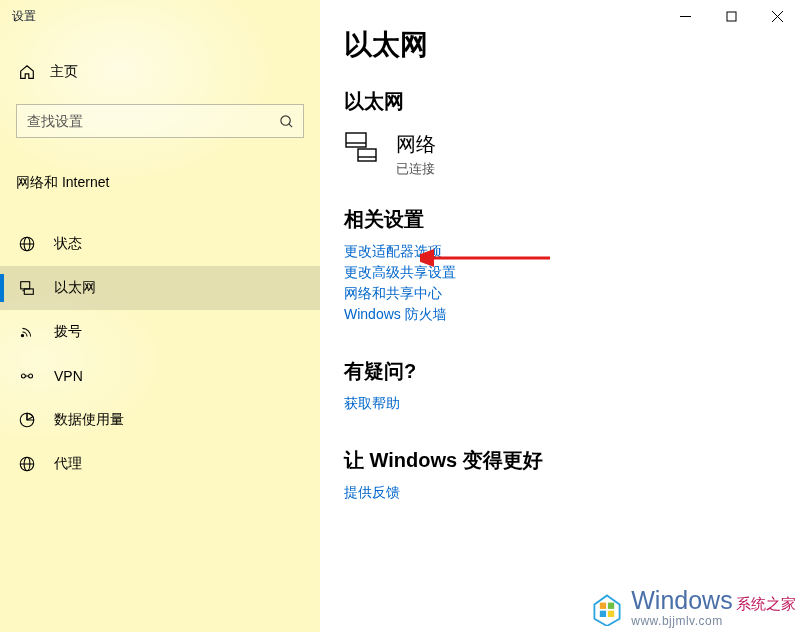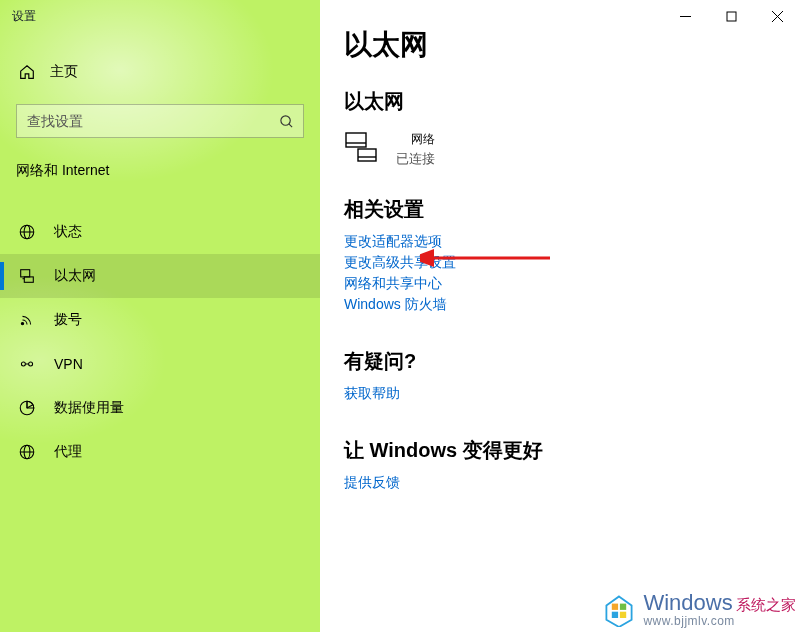--- a/index.html
+++ b/index.html
@@ -4,57 +4,57 @@
 <style>
   * { box-sizing: border-box; margin: 0; padding: 0; font-family: "Microsoft YaHei", "Segoe UI", sans-serif; }
   html, body { width: 800px; height: 632px; overflow: hidden; background: #ffffff; }
   .window { position: relative; width: 800px; height: 632px; display: flex; flex-direction: column; }
   .titlebar { height: 32px; display: flex; align-items: center; justify-content: space-between; padding-left: 12px; position: relative; z-index: 2; }
   .titlebar-title { font-size: 12px; color: #0f172a; }
   .title-controls { display: flex; }
   .title-btn { width: 46px; height: 32px; display: flex; align-items: center; justify-content: center; cursor: pointer; }
   .title-btn svg { stroke: #000; }
   .body { display: flex; flex: 1; position: relative; }
-  .sidebar { width: 320px; background: #bef264; display: flex; flex-direction: column; position: absolute; left:0; top:0; bottom:0; padding-top: 32px; }
+  .sidebar { width: 320px; background: #fef9c3; display: flex; flex-direction: column; position: absolute; left:0; top:0; bottom:0; padding-top: 32px; }
   .sidebar::before {
     content:"";
     position:absolute; inset:0;
     background:
       radial-gradient(ellipse 220px 160px at 120px 70px, rgba(255,255,255,0.55), transparent 70%),
       radial-gradient(ellipse 180px 120px at 40px 360px, rgba(255,255,255,0.35), transparent 70%);
     pointer-events:none;
   }
   .sidebar-inner { position: relative; z-index:1; }
   .home-row { display:flex; align-items:center; gap:14px; height:40px; padding: 0 18px; margin-top: 20px; font-size:14px; cursor:pointer;}
-  .search-wrap { margin: 12px 16px 0 16px; }
+  .search-wrap { margin: 12px 16px 12px 16px; }
   .search-box { position: relative; width: 100%; height: 34px; background: rgba(255,255,255,0.35); border: 1px solid rgba(0,0,0,0.25); display:flex; align-items:center; }
   .search-box input { flex:1; border:none; background:transparent; outline:none; padding: 0 10px; font-size:14px; color:#555; }
   .search-box input::placeholder { color:#555; }
   .search-icon { width:34px; display:flex; align-items:center; justify-content:center; }
   .section-label { font-size:14px; color:#000; padding: 24px 16px 10px 16px; font-weight:400; }
   .nav { margin-top: 20px; }
   .nav-item { display:flex; align-items:center; gap:18px; height:44px; padding: 0 18px; font-size:14px; cursor:pointer; position:relative;}
   .nav-item.active { background: rgba(0,0,0,0.10); }
   .nav-item.active::before { content:""; position:absolute; left:0; top:8px; bottom:8px; width:4px; background:#0078d4; }
   .nav-icon { width:18px; height:18px; display:flex; align-items:center; justify-content:center; }
   .nav-icon svg { width:18px; height:18px; }
   .content { margin-left: 320px; flex:1; padding: 26px 24px 0 24px; overflow:hidden; position:relative; height:100%; }
   .page-title { font-size:28px; font-weight:600; color:#000; margin-bottom: 24px; }
   .sub-h { font-size:20px; font-weight:600; margin-bottom:16px; margin-top: 0;}
   .net-row { display:flex; align-items:flex-start; gap:18px; margin-bottom:28px; }
   .net-icon { width:34px; height:34px; }
   .net-text { display:flex; flex-direction:column; gap:2px; }
-  .net-name { font-size:12px;text-align:right; }
+  .net-name { font-size:20px;text-align:right; }
   .net-status { font-size:13px; color:#555; }
   .section-h { font-size:20px; font-weight:600; margin-top:22px; margin-bottom:10px; }
   .link { font-size:14px; color:#0066cc; margin: 3px 0; display:block; cursor:pointer; }
   .link.first { margin-top:6px; }
   .arrow { position:absolute; pointer-events:none; }
   .watermark { position:absolute; right:4px; bottom:4px; display:flex; align-items:center; gap:6px; font-size:12px; color:#5a7aa8; }
-  .watermark .big { font-size:22px; color:#4a6fa8; font-family: "Segoe UI", sans-serif; }
+  .watermark .big { font-size:25px; color:#4a6fa8; font-family: "Segoe UI", sans-serif; }
   .watermark .sub { font-size:12px; color:#7a8aa0; letter-spacing:0.5px;}
   .wm-logo { width:36px; height:36px; }
 </style>
 </head>
 <body>
 
 <div class="window">
 
   <div class="body">
 

